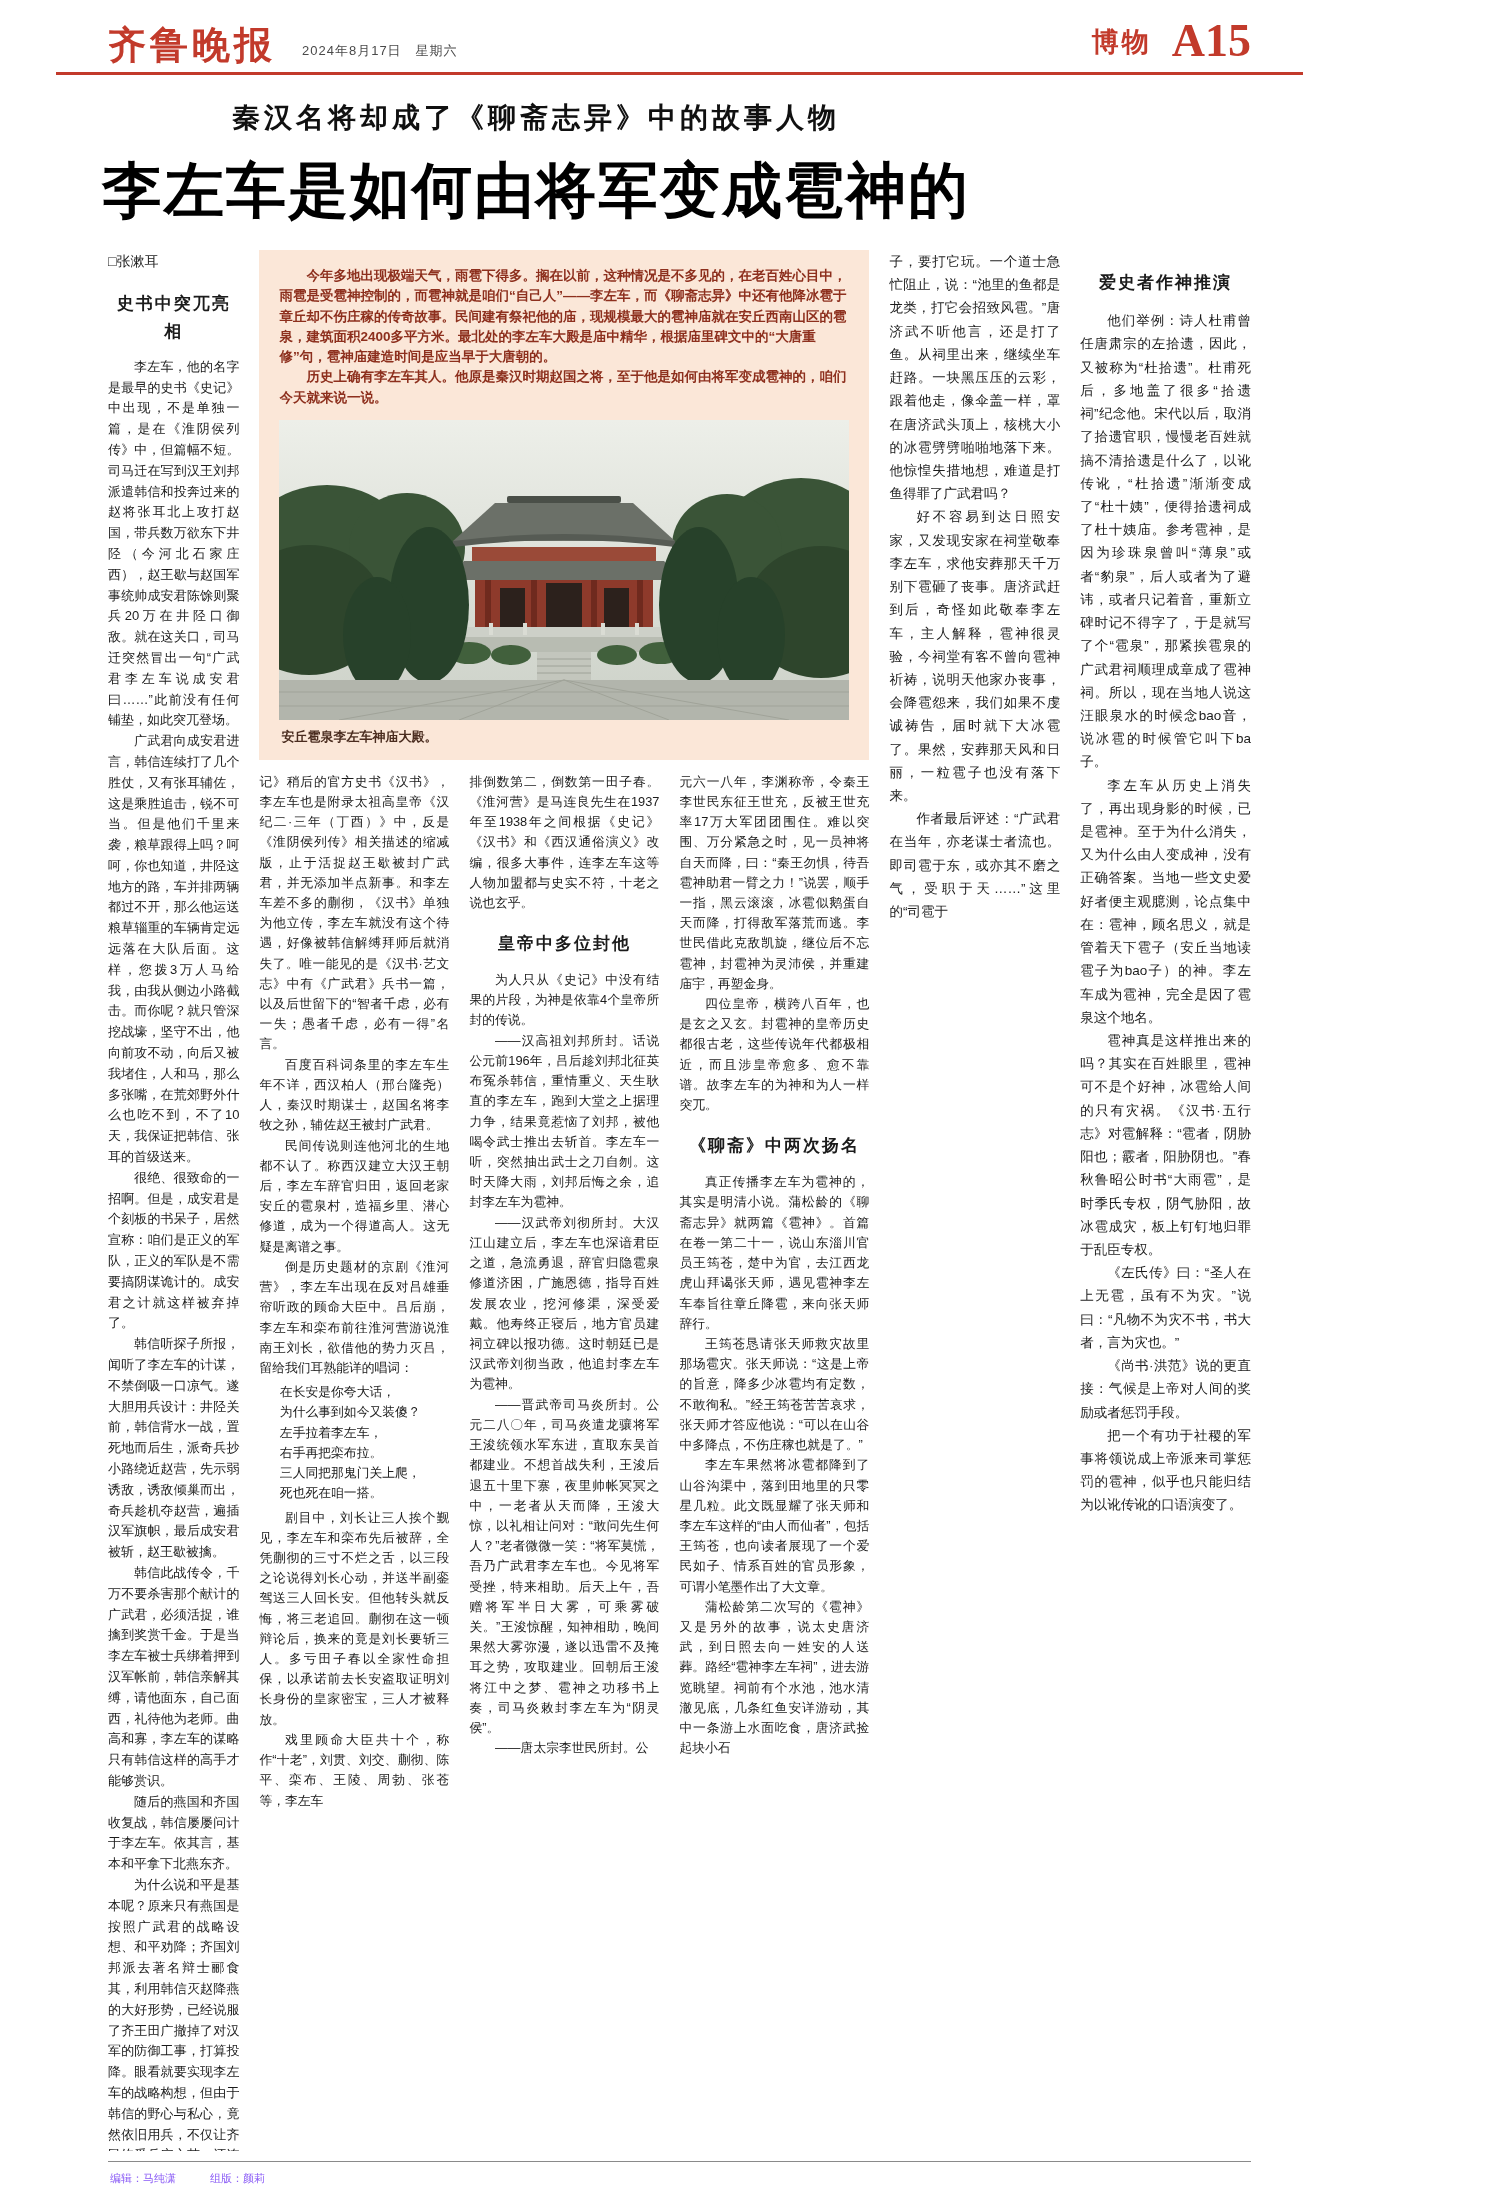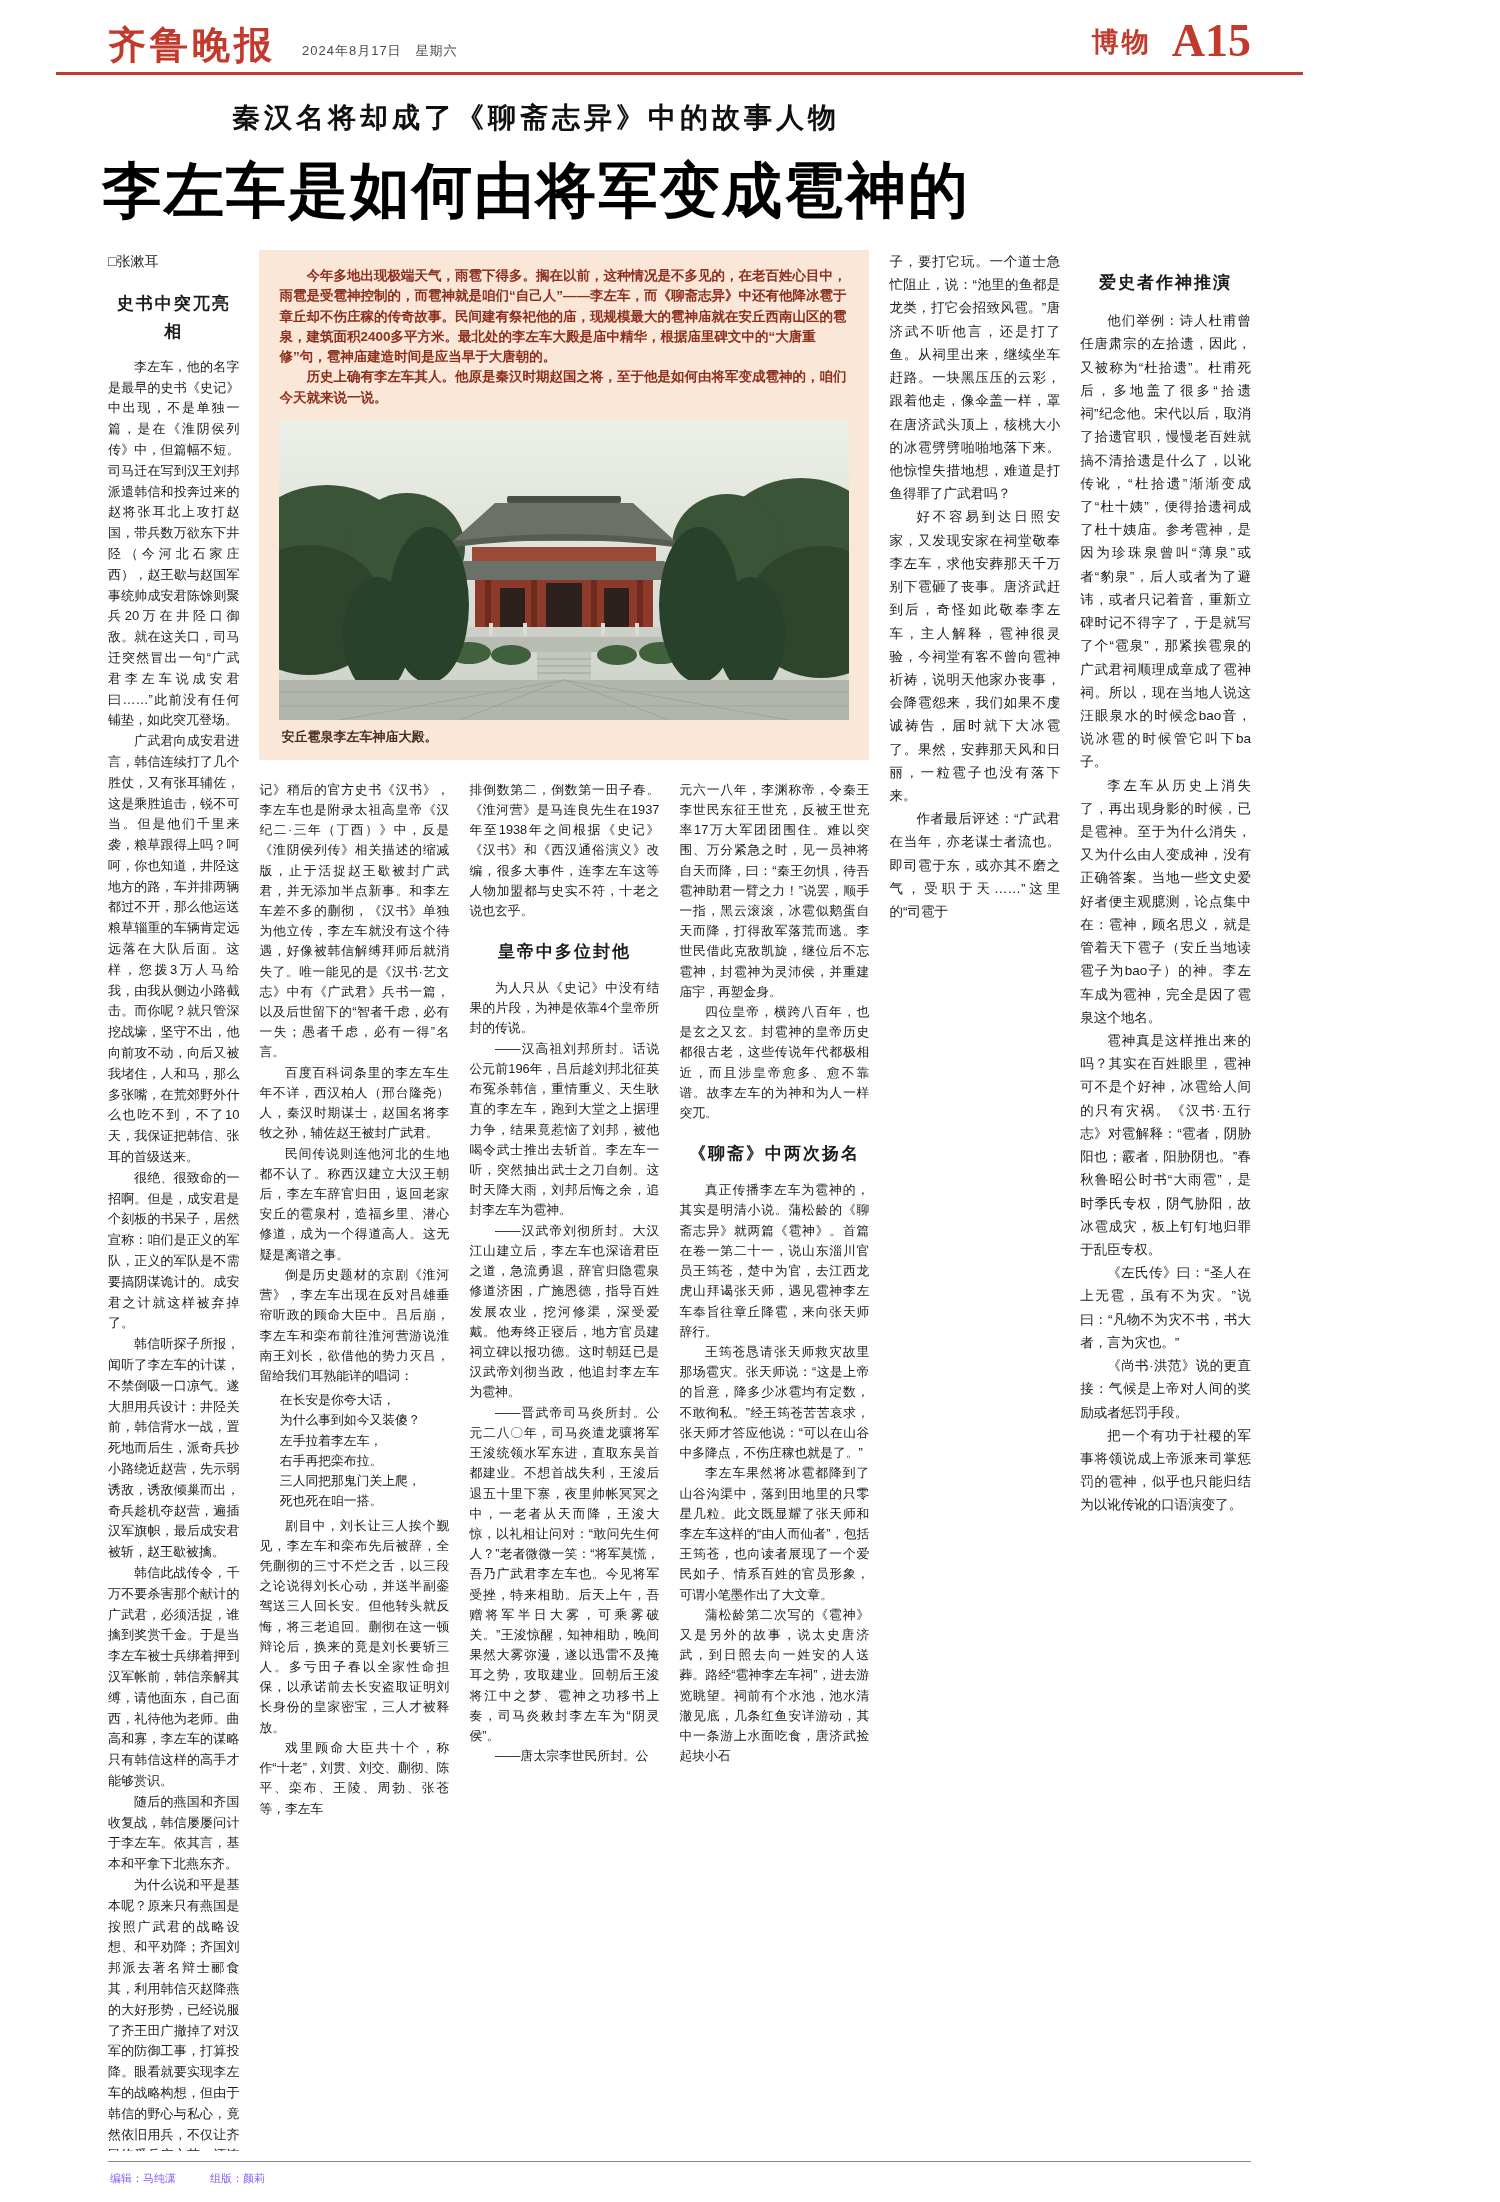--- a/index.html
+++ b/index.html
@@ -38,21 +38,21 @@
   .col5, .col6 { width: 221px; font-size: 13.5px; line-height: 1.72; }
   .byline { font-size: 14px; text-indent: 0 !important; margin-bottom: 24px; }
   h3.sec { font-size: 17px; font-weight: bold; text-align: center; letter-spacing: 2px; margin: 18px 0 12px; }
 
   
   .lead-panel { background: #fbe7d8; padding: 16px 20px 12px; }
   .lead-panel p { color: #8d2f1d; font-weight: bold; font-size: 13.5px; line-height: 1.5; text-indent: 2em; margin: 0; }
   .photo-wrap { margin-top: 12px; line-height: 0; }
   .photo-wrap svg { display: block; }
   .caption { font-size: 13px; font-weight: bold; color: #4a2c1f; padding: 9px 2px 2px; line-height: 1.3; }
-  .feature-cols { display: flex; gap: 20px; margin-top: 20px; flex: 1; overflow: hidden; }
+  .feature-cols { display: flex; gap: 20px; margin-top: 12px; flex: 1; overflow: hidden; }
   .fcol { flex: 1; font-size: 12.8px; line-height: 1.58; text-align: justify; }
   .fcol p { margin: 0; text-indent: 2em; }
   .fcol p.cont { text-indent: 0; }
   .verse { margin: 4px 0; }
   .verse p { text-indent: 0 !important; padding-left: 1.6em; }
 
   
   .footer { margin: 10px 52px 0; border-top: 1px solid #8a8a8a; padding: 9px 2px 16px; display: flex; gap: 34px; font-size: 11px; color: #8b5cf6; align-items: flex-end; }
 </style>
 </head>

